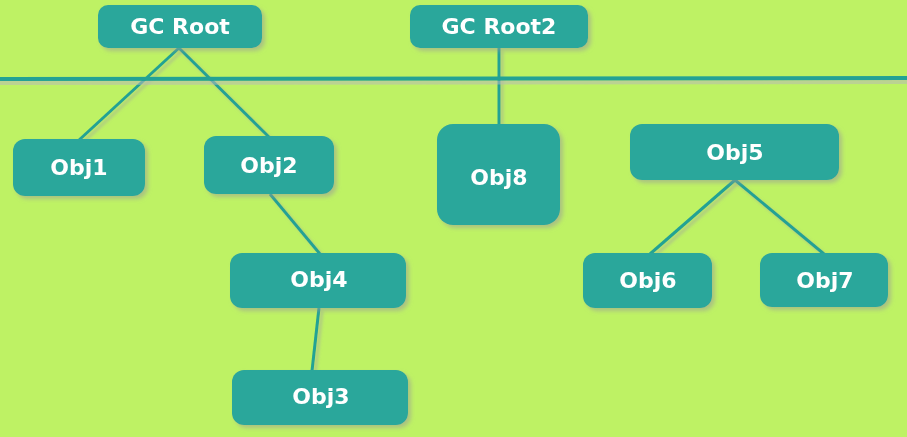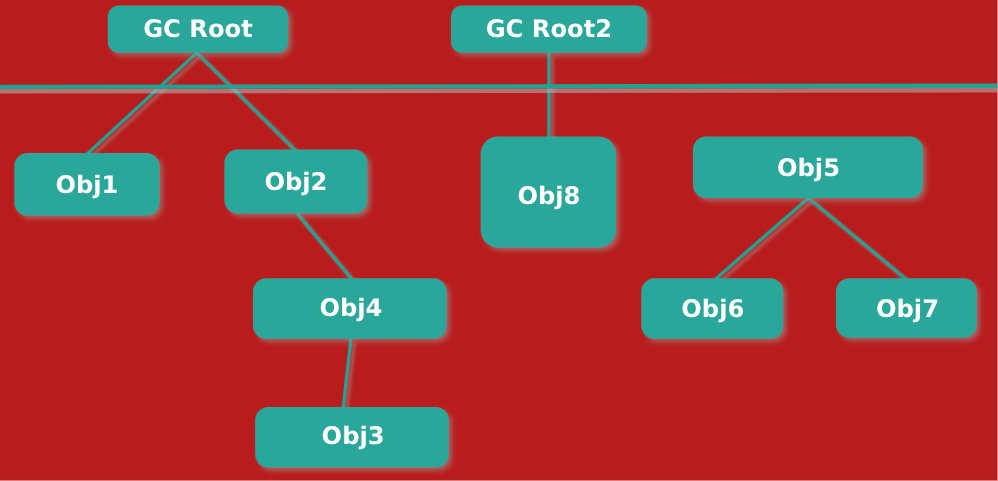--- a/index.html
+++ b/index.html
@@ -7,21 +7,21 @@
     padding: 0;
     background: #ffffff;
   }
   body {
     font-family: "DejaVu Sans", sans-serif;
   }
   #diagram-root {
     position: relative;
     width: 907px;
     height: 437px;
-    background: #b91c1c;
+    background: #bef264;
     overflow: hidden;
   }
   svg#diagram-svg {
     position: absolute;
     left: 0;
     top: 0;
     width: 907px;
     height: 437px;
     display: block;
   }

